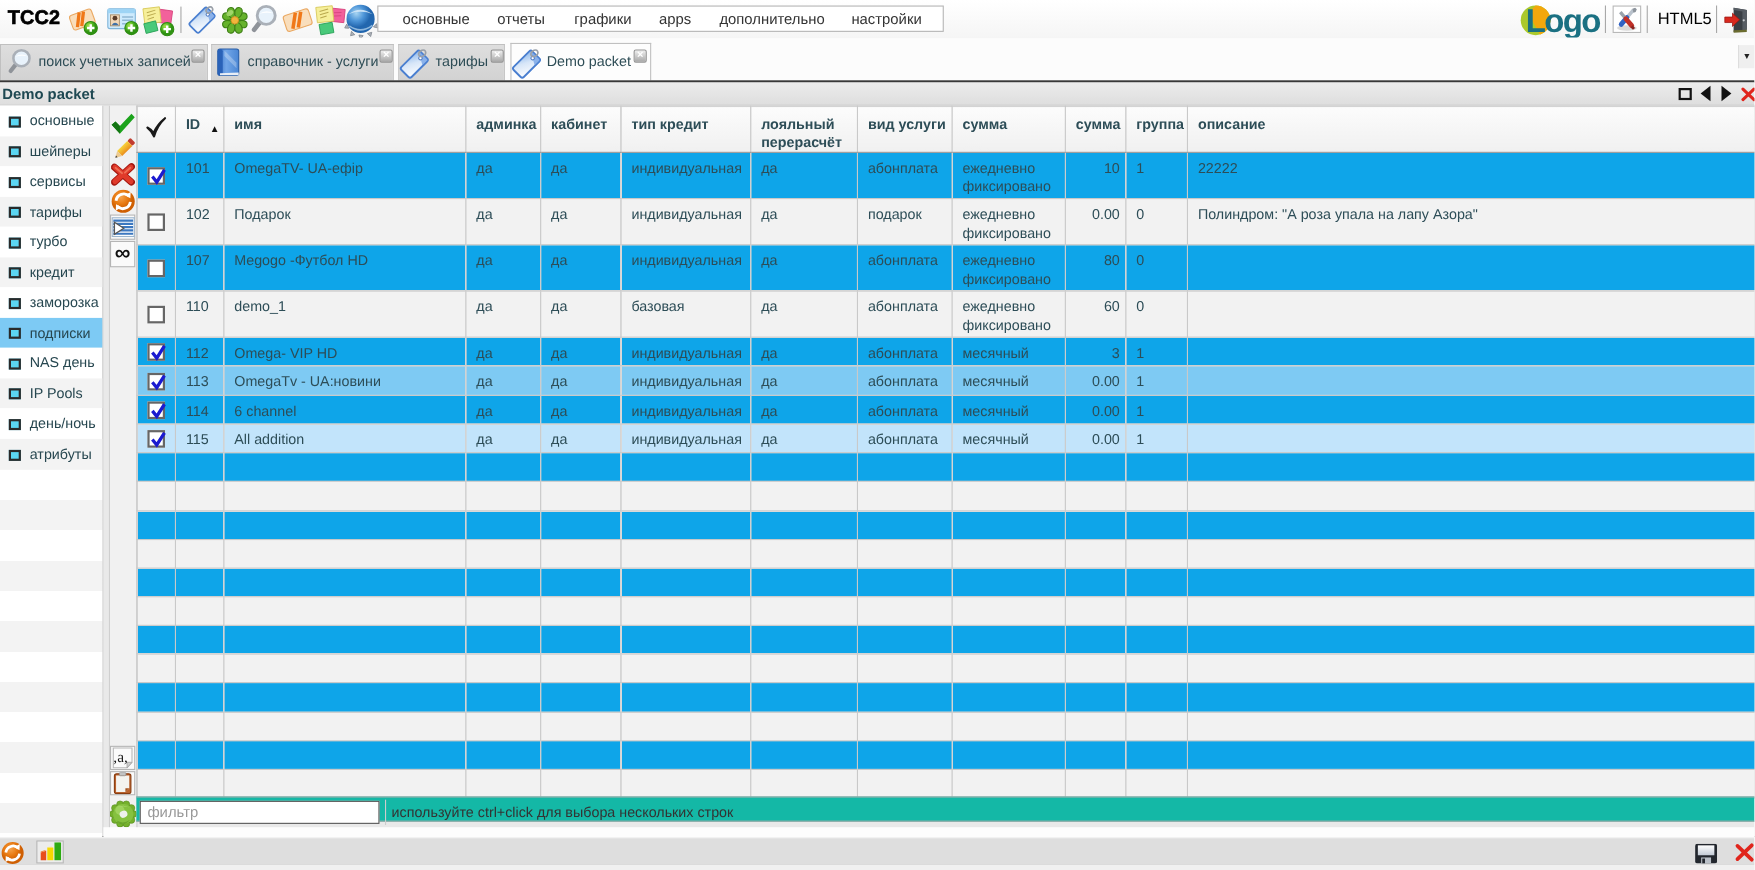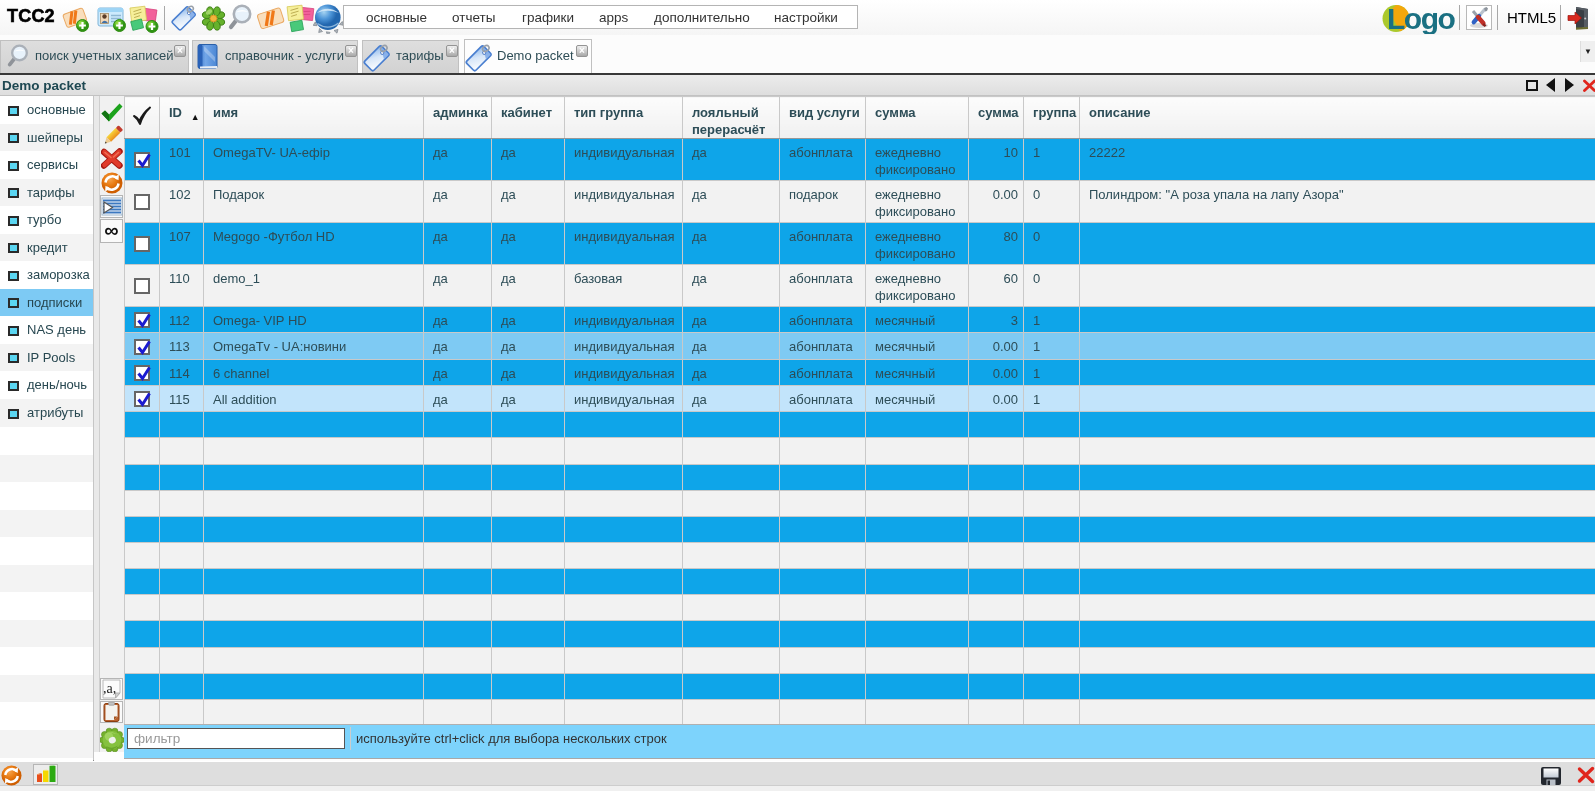--- a/index.html
+++ b/index.html
@@ -44,21 +44,21 @@
 tr.tb{background:#f2f2f2}
 tr.s1{background:#7ecaf3}
 tr.s1 td{border-left-color:#7ecaf3;border-right-color:#7ecaf3}
 tr.s2 td{border-left-color:#c2e4fb;border-right-color:#c2e4fb}
 tr.s1 td:first-child,tr.s2 td:first-child{border-left-color:#c9c9c9}
 tr.s1 td:last-child,tr.s2 td:last-child{border-right-color:#c9c9c9}
 tr.s2{background:#c2e4fb}
 .cb{display:inline-block;width:16px;height:16px;background:#fff;border:2px solid #666;position:relative;vertical-align:middle}
 .cb svg{position:absolute;left:-1px;top:-3px}
 
-#frow{left:124px;top:627.9px;width:1471px;height:35px;background:#7dd3fc;border-top:1px solid #b0b0b0;border-bottom:1px solid #a8a8a8}
+#frow{left:124px;top:627.9px;width:1471px;height:23px;background:#14b8a6;border-top:1px solid #b0b0b0;border-bottom:1px solid #a8a8a8}
 #finput{position:absolute;left:3px;top:3px;width:218px;height:21px;border:1px solid #555;background:#fff;font-size:13.5px;color:#999;padding-left:6px;line-height:19px}
 #fsep{position:absolute;left:226px;top:2px;width:1px;height:23px;background:#ccc}
 #ftext{position:absolute;left:232px;top:6px;font-size:13px;color:#333}
 
 #bbar{left:0;top:762px;width:1595px;height:23px;background:#dedede}
 #bstrip{left:0;top:785px;width:1595px;height:6px;background:#f0f0f0;border-top:1px solid #cdcdcd}
 </style></head>
 <body>
 <div class="abs" id="topbar"></div>
 <div class="abs" id="tcc2">TCC2</div>
@@ -405,21 +405,21 @@
   </colgroup>
   <tbody>
         <tr style="height:41.5px" class="hd">
     <th class="ck"><svg width="22" height="20" viewBox="0 0 22 20">
               <path d="M3 10 Q7 12 8.5 15 Q12 7 19 1.5 Q12 8 9 18 Q7 13 3 10 Z" fill="#1a1a1a" stroke="#1a1a1a" stroke-width="2" stroke-linejoin="round"></path>
             </svg></th>
     <th>ID <span style="font-size:9px;position:relative;top:3px;left:5px;color:#111">▲</span></th>
     <th>имя</th>
           <th>админка</th>
           <th>кабинет</th>
-          <th>тип группа</th>
+          <th>тип кредит</th>
           <th>лояльный<br>перерасчёт</th>
           <th>вид услуги</th>
           <th>сумма</th>
           <th class="num" style="padding-right:20px">сумма</th>
           <th>группа</th>
           <th>описание</th>
   </tr>
   <tr style="height:42px" class="ta">
     <td class="ck"><span class="cb"><svg width="20" height="20" viewBox="0 0 20 20">
                 <path d="M3.5 9.5 L7.5 14.5 L14.5 3.5" stroke="#1b1bd0" stroke-width="3" fill="none"></path>

